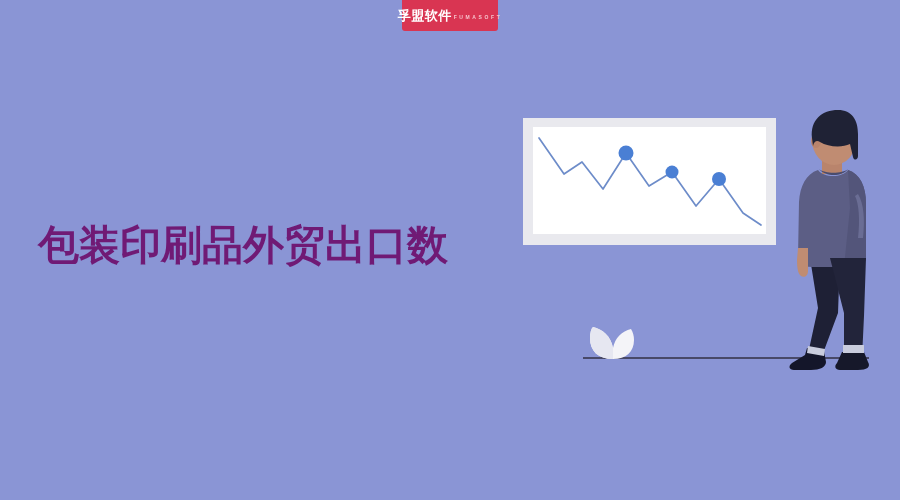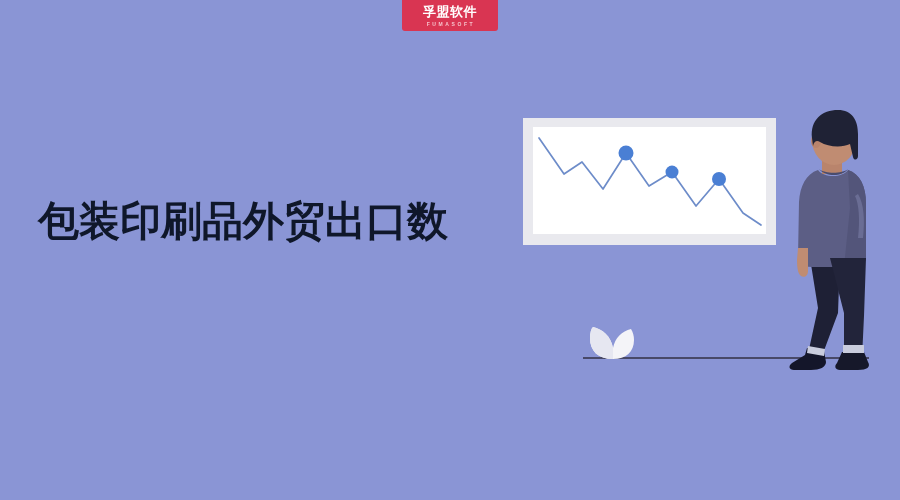--- a/index.html
+++ b/index.html
@@ -19,21 +19,20 @@
   
   #logo-badge {
     position: absolute;
     left: 402px;
     top: 0px;
     width: 96px;
     height: 31px;
     background: #d93552;
     border-radius: 0 0 3px 3px;
     display: flex;
-    flex-direction: column;
     align-items: center;
     justify-content: center;
     box-sizing: border-box;
     padding-top: 1px;
   }
   #logo-cn {
     color: #ffffff;
     font-size: 13px;
     font-weight: bold;
     letter-spacing: 0.5px;
@@ -52,26 +51,27 @@
   }
 
   
   #title-block {
     position: absolute;
     left: 38px;
     top: 196px;
     width: 470px;
   }
   .title-line {
-    color: #0f172a;
+    color: #701a75;
     font-size: 41px;
     font-weight: bold;
     line-height: 51px;
     letter-spacing: 0px;
     white-space: nowrap;
+    margin-top: 24px;
   }
 
   
   #chart-frame {
     position: absolute;
     left: 523px;
     top: 118px;
     width: 253px;
     height: 127px;
     background: #e9e9ee;

